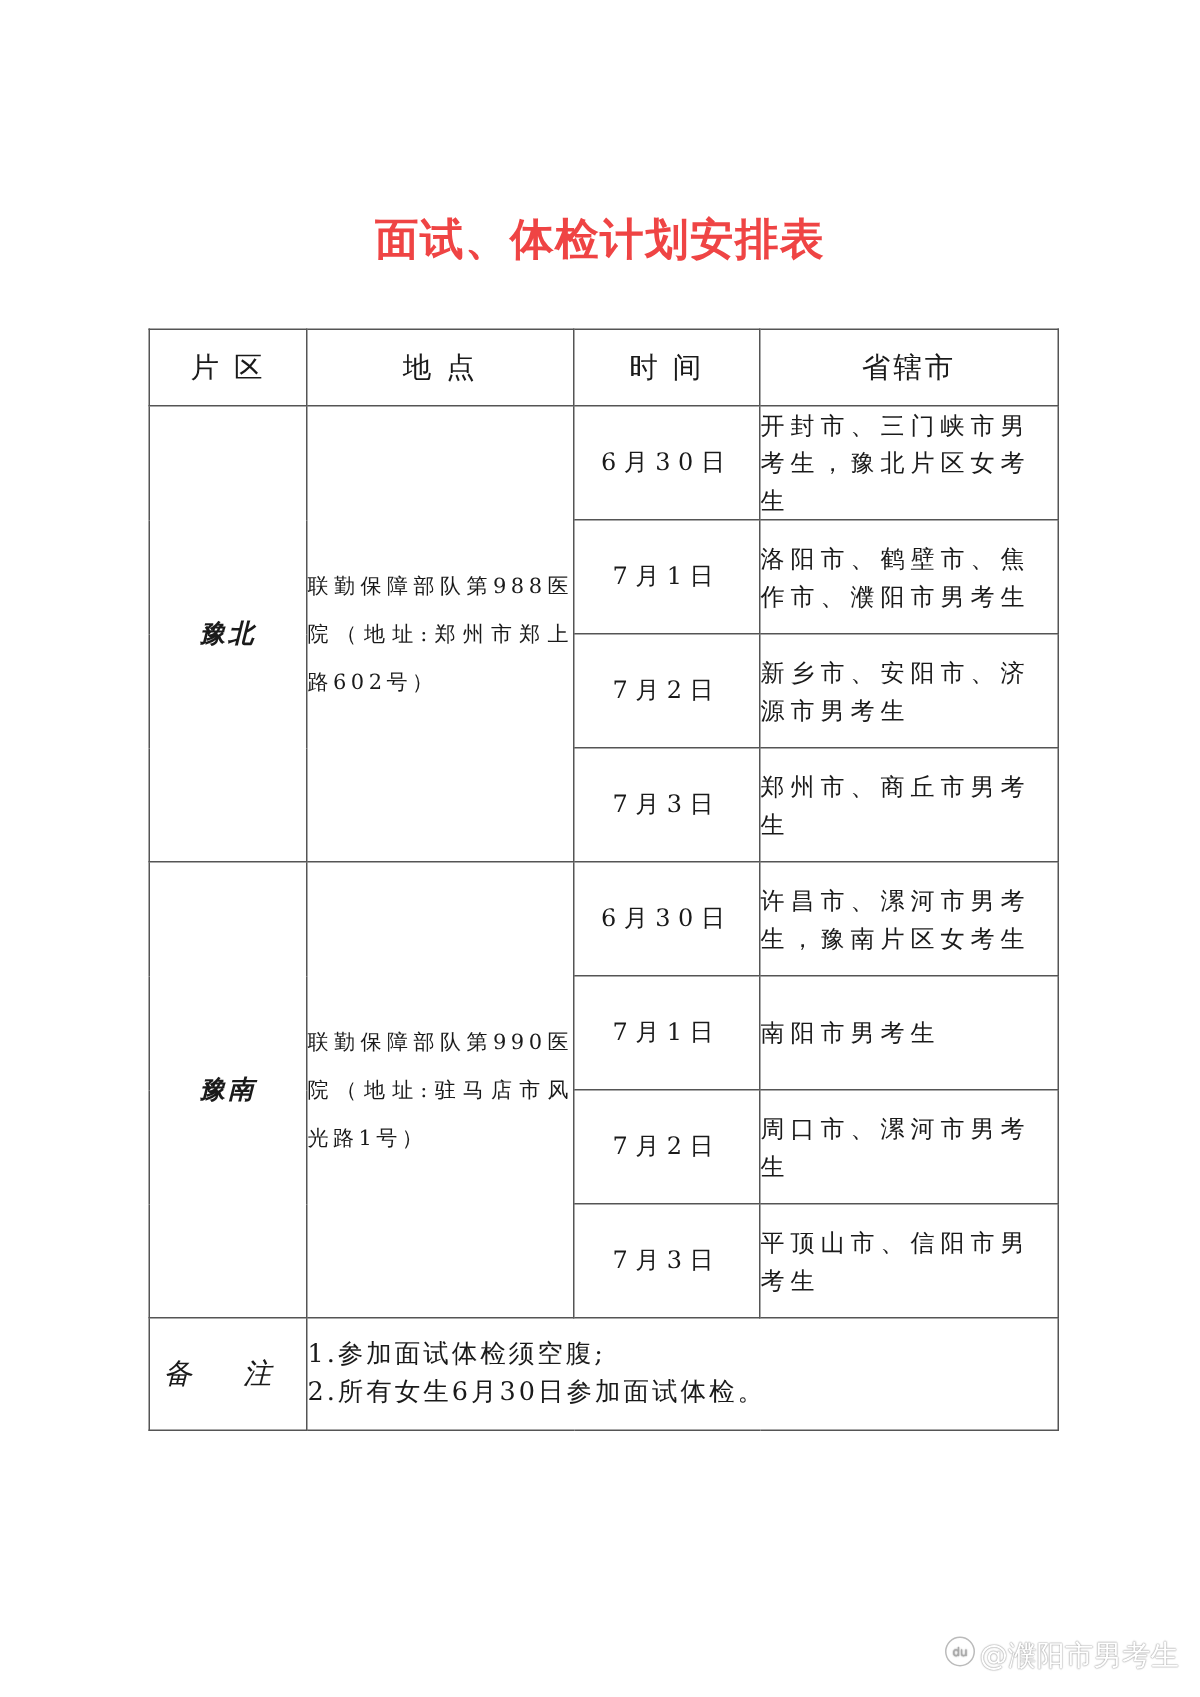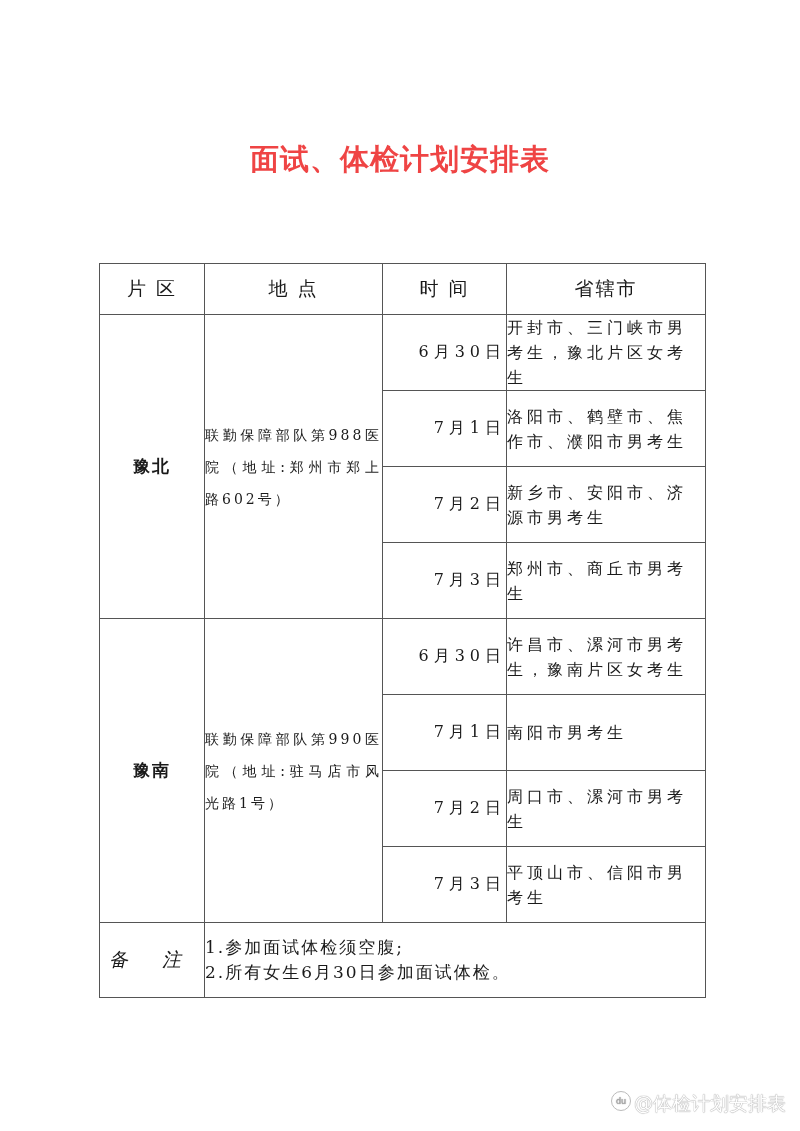--- a/index.html
+++ b/index.html
@@ -1,30 +1,30 @@
 <!DOCTYPE html>
 <html><head>
   <meta charset="utf-8">
   <style>
     html, body { margin: 0; padding: 0; background: #ffffff; }
     body { width: 800px; height: 1131px; position: relative; overflow: hidden;
            font-family: "DejaVu Serif", "Liberation Serif", serif; color: #1a1a1a; }
     .title { position: absolute; top: 140px; left: 0; width: 800px; text-align: center;
              font-size: 29px; font-weight: bold; letter-spacing: 1px; color: #ef4444; }
     table.plan { position: absolute; left: 99px; top: 219px; width: 540px;
-                 border-collapse: collapse; table-layout: fixed; margin-top: 44px; }
+                 border-collapse: collapse; table-layout: fixed; }
     table.plan td, table.plan th { border: 1.3px solid #555; padding: 0; vertical-align: middle; }
     th { font-weight: normal; font-size: 19px; height: 50px; text-align: center; letter-spacing: 2px; }
     .col-region { width: 105px; }
     .col-loc { width: 178px; }
     .col-date { width: 124px; }
     .col-cities { width: 199px; }
-    td.region { text-align: center; font-size: 17px; font-weight: bold; letter-spacing: 2px; }
+    td.region { text-align: center; font-size: 17px; font-weight: bold; letter-spacing: 2px; font-style: italic; }
     td.loc { font-size: 14px; line-height: 32px; padding: 0 6px 0 8px; letter-spacing: 3px; text-align: justify; }
-    td.date { text-align: right; font-size: 16px; letter-spacing: 5px; height: 75px; }
+    td.date { text-align: center; font-size: 16px; letter-spacing: 5px; height: 75px; }
     td.cities { font-size: 16px; line-height: 25px; padding: 0 6px 0 8px; letter-spacing: 4px; }
     td.notes-label { text-align: center; font-size: 19px; letter-spacing: 14px; height: 74px; font-style: italic; }
     td.notes { font-size: 17px; line-height: 25px; padding: 0 8px; letter-spacing: 2px; }
     .watermark { position: absolute; right: 14px; bottom: 14px; font-family: "DejaVu Sans", sans-serif;
                  font-size: 19px; color: #ffffff; text-shadow: 0 0 1px #9a9a9a, 0 0 1px #9a9a9a;
                  display: flex; align-items: flex-start; gap: 3px; }
     .paw { width: 18px; height: 18px; border-radius: 50%; border: 1px solid #bbb;
            font-size: 8px; color: #aaa; display: inline-flex; align-items: center; justify-content: center; }
   </style>
 </head>
@@ -90,14 +90,14 @@
     <td colspan="3" class="notes">
       <div>1.参加面试体检须空腹;</div>
       <div>2.所有女生6月30日参加面试体检。</div>
     </td>
   </tr>
 </tbody>
   </table>
 
 <div class="watermark">
   <span class="paw">du</span>
-  <span>@体检计划安排表</span>
+  <span>@濮阳市男考生</span>
 </div>
 
 </body></html>

